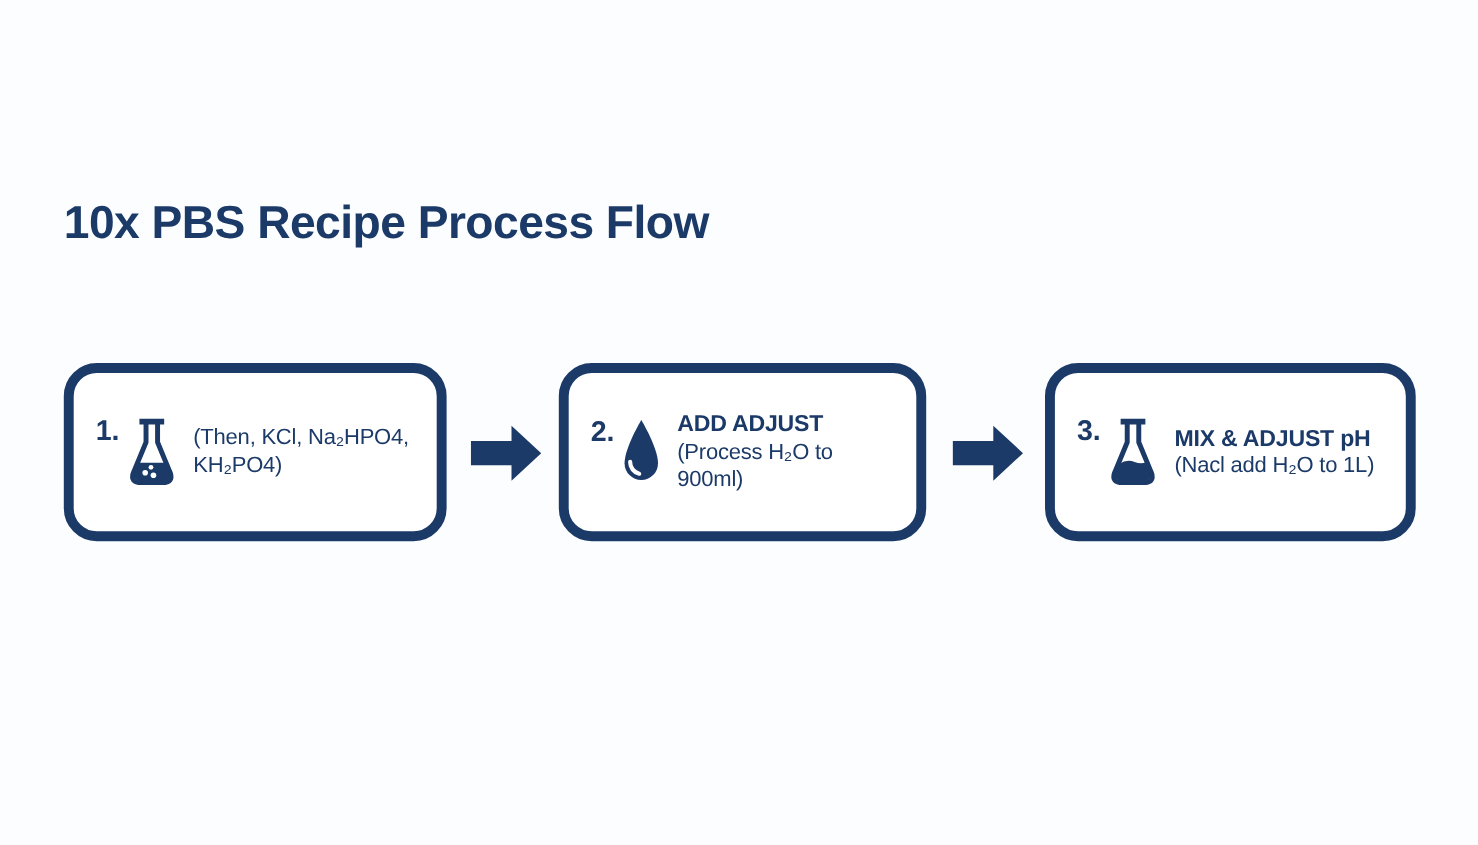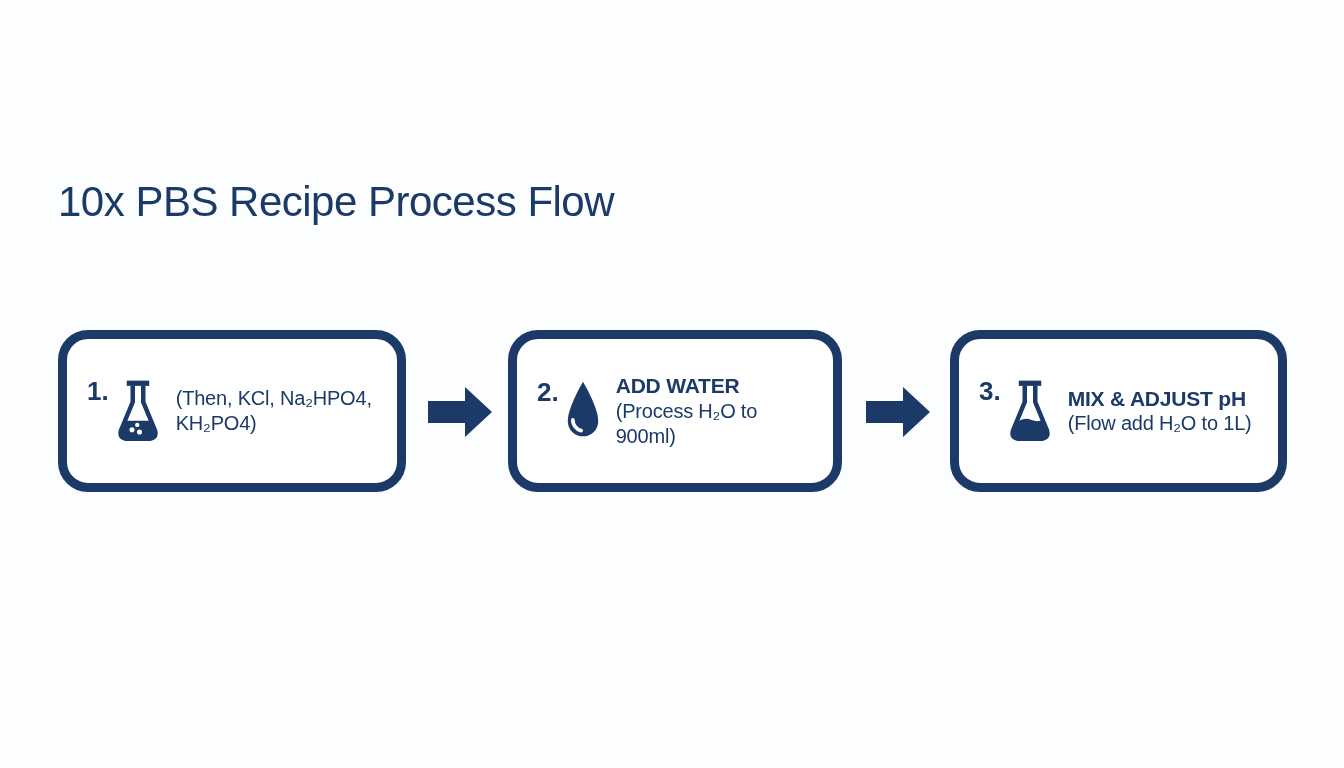--- a/index.html
+++ b/index.html
@@ -8,21 +8,21 @@
     width: 1344px; height: 768px;
     position: relative;
     background: #fbfdfe;
     font-family: "Liberation Sans", sans-serif;
     overflow: hidden;
   }
   .page-title {
     position: absolute;
     left: 58px; top: 150px;
     font-size: 42px;
-    font-weight: 400;
+    font-weight: 700;
     letter-spacing: -0.5px;
     color: #1b3a68;
   }
   .flow { position: absolute; left: 0; top: 0; width: 100%; height: 100%; }
   .step-box {
     position: absolute;
     top: 330px;
     height: 162px;
     background: #ffffff;
     border: 9px solid #1b3a68;
@@ -105,21 +105,21 @@
 
   <div class="step-box" id="step-box-2">
     <div class="icon-group">
       <span class="step-number">2.</span>
       <svg class="step-icon" width="38" height="64" viewBox="0 0 60 100">
         <path d="M30 4 C30 4 6 44 6 66 A24 24 0 0 0 54 66 C54 44 30 4 30 4 Z" fill="#1b3a68"></path>
         <path d="M14 64 A17 17 0 0 0 27 81" fill="none" stroke="#ffffff" stroke-width="6" stroke-linecap="round"></path>
       </svg>
     </div>
     <div class="step-text">
-      <div class="step-title">ADD WATER</div>
+      <div class="step-title">ADD ADJUST</div>
       <div class="step-sub">
         <span class="sub-line">(Process H₂O to 900ml)</span>
       </div>
     </div>
   </div>
 
   <svg class="connector" id="connector-2" viewBox="0 0 66 56">
     <polygon points="0,17 37,17 37,3 64,28 37,53 37,39 0,39" fill="#1b3a68"></polygon>
   </svg>
 
@@ -128,18 +128,18 @@
       <span class="step-number">3.</span>
       <svg class="step-icon" width="48" height="66" viewBox="0 0 64 88">
         <path d="M17 7 H47" fill="none" stroke="#1b3a68" stroke-width="7"></path>
         <path d="M25 10 V32 L10.5 67 Q5 79 16 81 H48 Q59 79 53.5 67 L39 32 V10" fill="none" stroke="#1b3a68" stroke-width="6" stroke-linejoin="round"></path>
         <path d="M15.5 58 Q25 52 34 56 Q42 59 48.5 56 L52.5 67 Q56 77 47 79 H17 Q8 77 11.5 67 Z" fill="#1b3a68"></path>
       </svg>
     </div>
     <div class="step-text">
       <div class="step-title">MIX &amp; ADJUST pH</div>
       <div class="step-sub">
-        <span class="sub-line">(Flow add H₂O to 1L)</span>
+        <span class="sub-line">(Nacl add H₂O to 1L)</span>
       </div>
     </div>
   </div>
 
 </div>
 
 </body></html>

